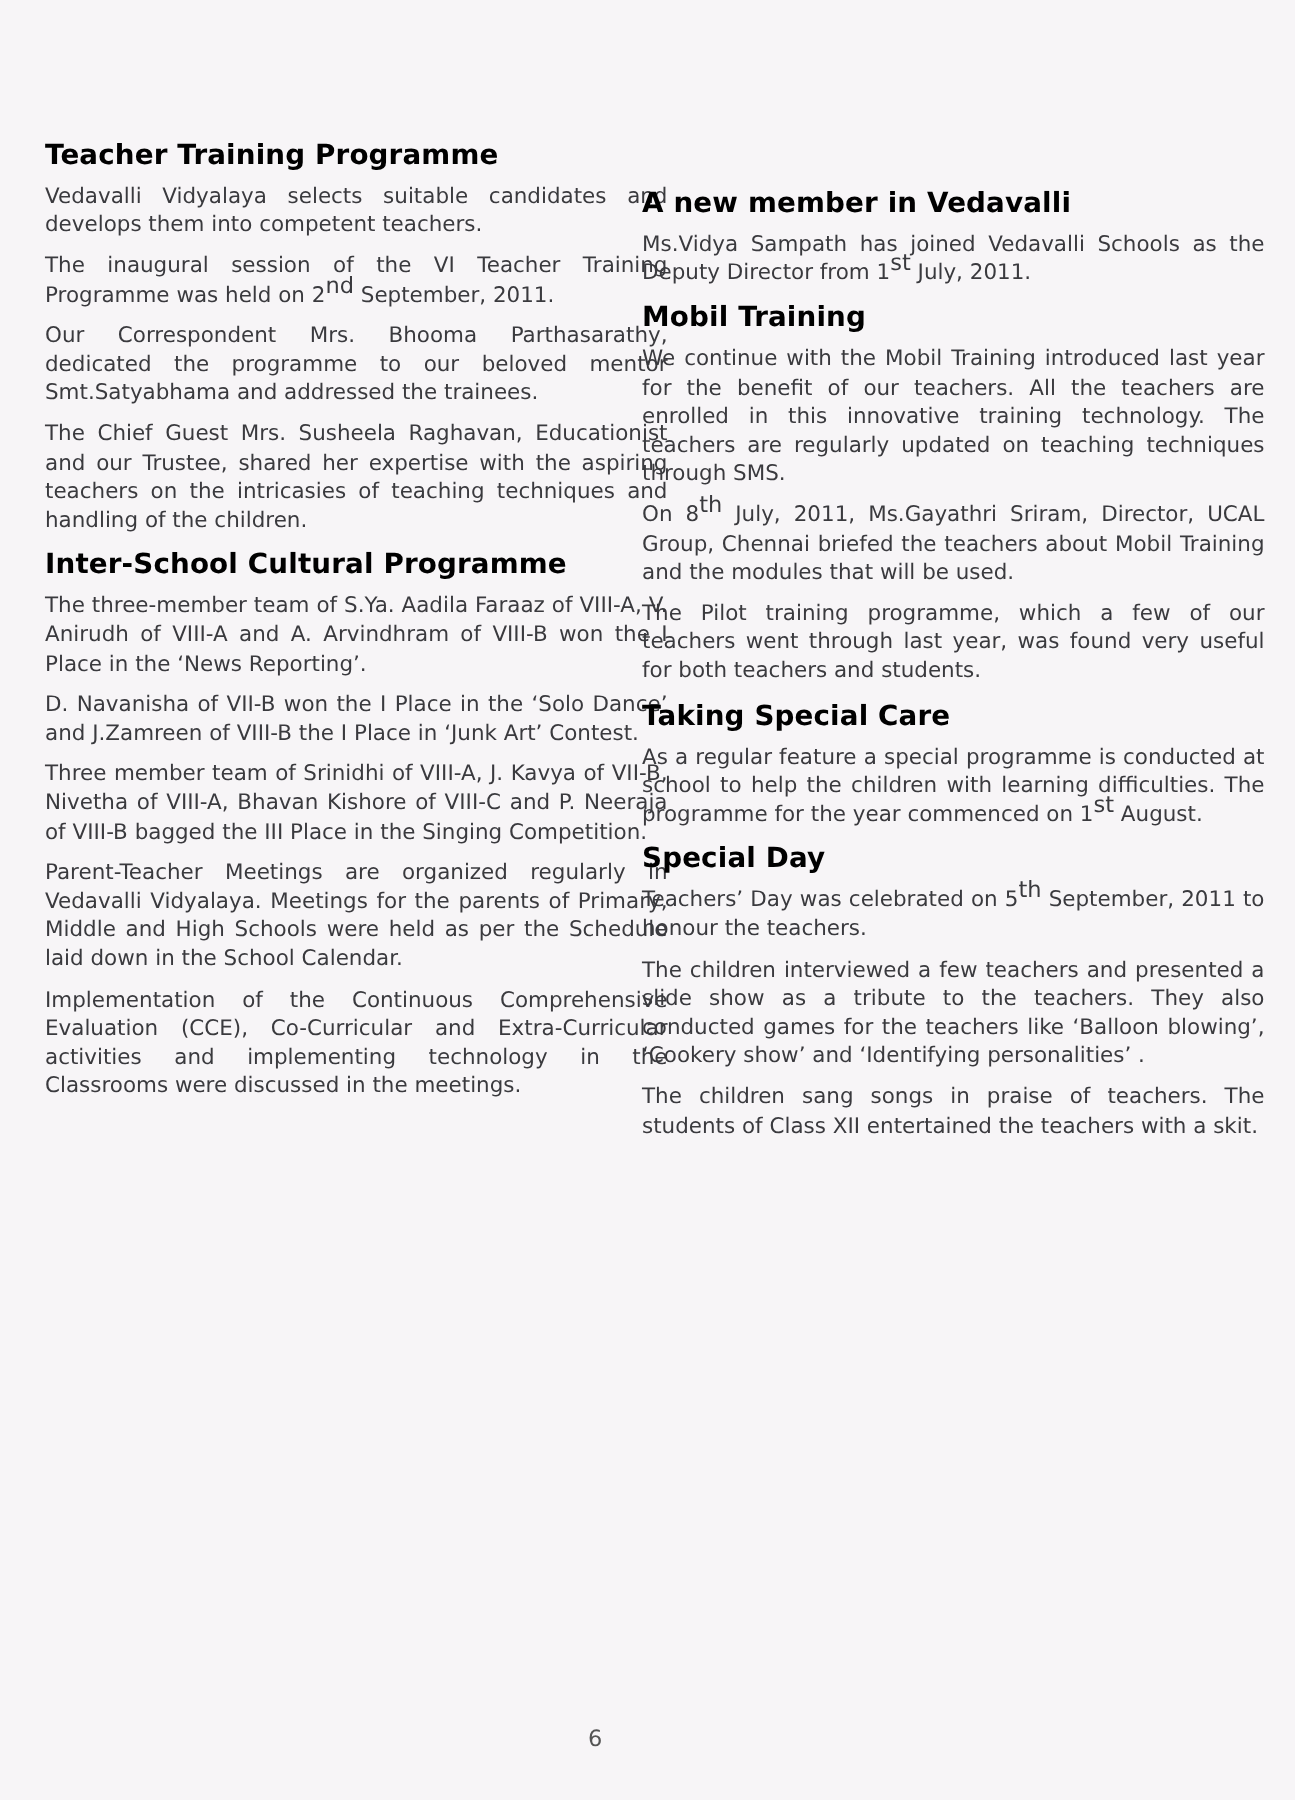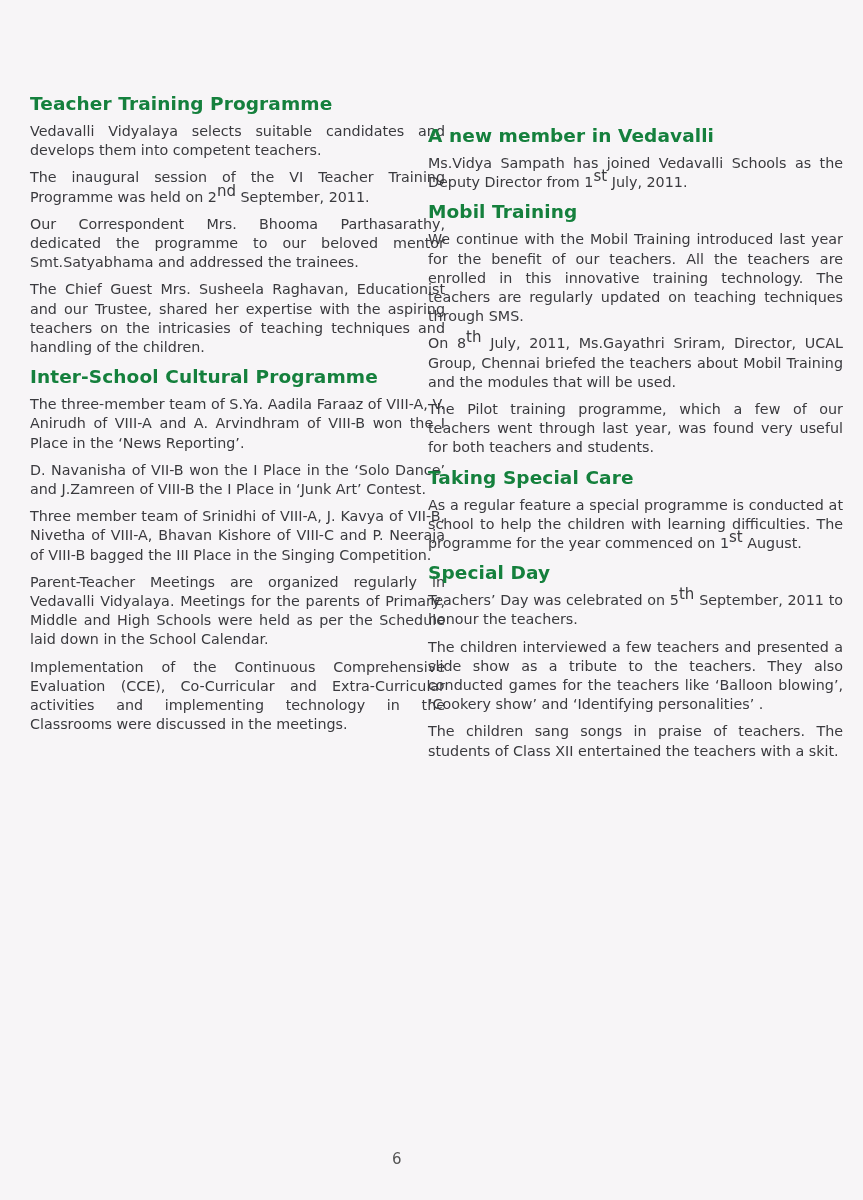--- a/index.html
+++ b/index.html
@@ -9,21 +9,21 @@
       position: relative; overflow: hidden;
       font-family: "DejaVu Sans", sans-serif;
       color: #2f2f33;
     }
     .col { position: absolute; }
     .col-left { left: 30px; top: 92px; width: 415px; }
     .col-right { left: 428px; top: 124px; width: 415px; }
     h2 {
       font-family: "DejaVu Sans", sans-serif;
       font-weight: bold; font-size: 18.5px;
-      margin: 0 0 6px 0; color: #15803d; letter-spacing: 0.1px;
+      margin: 0 0 6px 0; color: #000000; letter-spacing: 0.1px;
       line-height: 24px;
     }
     p {
       margin: 0 0 8px 0;
       font-size: 14.3px; line-height: 19.2px;
       text-align: justify;
       color: #3a3a3e;
     }
     sup { font-size: 15px; line-height: 0; }
     b { font-weight: bold; }

